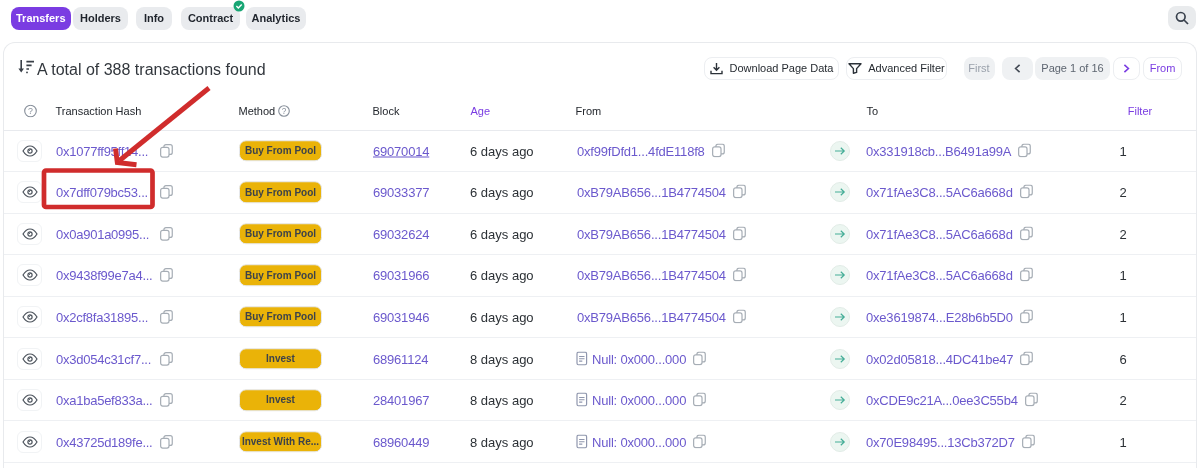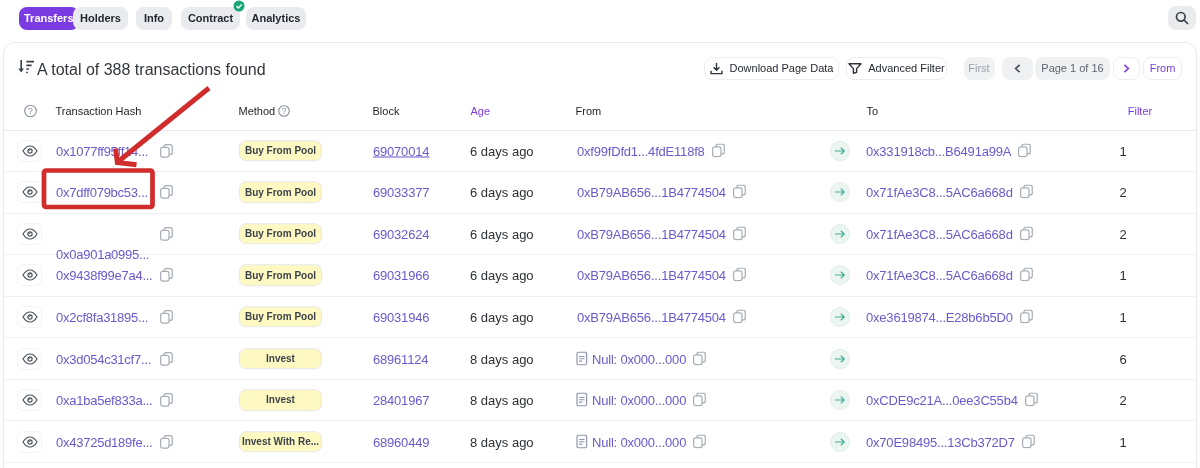--- a/index.html
+++ b/index.html
@@ -13,30 +13,30 @@
 .btn { position:absolute; top:56.5px; height:23px; border-radius:8px; display:flex; align-items:center;
        justify-content:center; font-size:11px; white-space:nowrap; }
 .btn.white { background:#fff; border:1px solid #eceef1; color:#262b31; font-weight:500; }
 .btn.gray { background:#eff1f3; color:#5d6570; }
 .link { color:#6b59cd; font-size:13px; letter-spacing:-0.2px; }
 .dk { color:#2c3136; font-size:13px; }
 .row { position:absolute; left:4px; width:1192px; border-bottom:1px solid #eef0f3; }
 .eyebtn { position:absolute; left:13px; top:50%; transform:translateY(-50%); width:25px; height:22px;
           border:1px solid #f1f3f5; border-radius:6px; background:#fff; display:flex; align-items:center; justify-content:center; }
 .pill { position:absolute; left:235px; top:50%; transform:translateY(-50%); width:83px; height:21.5px;
-        border:1px solid #e6e8eb; border-radius:7px; background:#fef9c3; color:#3c424a; font-size:10px;
+        border:1px solid #e6e8eb; border-radius:7px; background:#eab308; color:#3c424a; font-size:10px;
         font-weight:700; display:flex; align-items:center; justify-content:center; white-space:nowrap; overflow:hidden; }
 .gocirc { position:absolute; left:826px; top:50%; transform:translateY(-50%); width:20px; height:20px;
           border-radius:50%; background:#ecf6f1; border:1px solid #e2ece7; display:flex; align-items:center; justify-content:center; }
 .hcell { position:absolute; top:50%; transform:translateY(-50%); font-size:11px; font-weight:400; color:#23272d; white-space:nowrap; }
 </style></head>
 <body>
 <div id="page">
 
-<div class="tab active" style="left:19px;width:59.5px;">Transfers</div>
+<div class="tab active" style="left:11px;width:59.5px;">Transfers</div>
 <div class="tab" style="left:73px;width:55px;">Holders</div>
 <div class="tab" style="left:136px;width:36px;">Info</div>
 <div class="tab" style="left:181px;width:59px;">Contract</div>
 <svg class="abs" style="left:232.5px;top:0px;" width="12" height="12" viewBox="0 0 12 12">
   <circle cx="6" cy="6" r="5.5" fill="#18a674"></circle>
   <path d="M3.4 6.1 L5.3 7.9 L8.7 4.4" stroke="#fff" stroke-width="1.4" fill="none"></path>
 </svg>
 <div class="tab" style="left:246px;width:60px;">Analytics</div>
 <div class="abs" style="left:1168px;top:6px;width:28px;height:24px;background:#e9ebed;border-radius:8px;display:flex;align-items:center;justify-content:center;">
   <svg width="14" height="14" viewBox="0 0 14 14" fill="none">
@@ -158,21 +158,21 @@
   <span class="abs-mid dk" style="left:1105px;width:28px;text-align:center;">2</span>
 </div>
 <div class="row" style="top:213.6px;height:41.55px;">
   <span class="eyebtn">
         <svg width="16" height="12" viewBox="0 0 16 12" fill="none">
           <path d="M1 6 C3.2 2.4 5.5 1 8 1 C10.5 1 12.8 2.4 15 6 C12.8 9.6 10.5 11 8 11 C5.5 11 3.2 9.6 1 6 Z" stroke="#4c535c" stroke-width="1.2"></path>
           <circle cx="8" cy="6" r="2.1" stroke="#4c535c" stroke-width="1.2"></circle>
           <path d="M8.6 4.4 L7 6" stroke="#4c535c" stroke-width="0.9"></path>
         </svg>
       </span>
-  <span class="abs-mid link" style="left:52px;letter-spacing:-0.25px;margin-top:20px;">0x0a901a0995...</span>
+  <span class="abs-mid link" style="left:52px;letter-spacing:-0.25px;">0x0a901a0995...</span>
   <svg class="abs-mid" style="left:156px;" width="13" height="14" viewBox="0 0 14 15" fill="none">
         <rect x="4.2" y="0.7" width="9" height="10.5" rx="2.2" stroke="#a6adb5" stroke-width="1.3"></rect>
         <rect x="0.7" y="3.6" width="9" height="10.5" rx="2.2" fill="#fff" stroke="#a6adb5" stroke-width="1.3"></rect>
       </svg>
   <span class="pill">Buy From Pool</span>
   <span class="abs-mid link" style="left:369px;">69032624</span>
   <span class="abs-mid dk" style="left:466px;">6 days ago</span>
   <span class="abs-mid link" style="left:573px;">0xB79AB656...1B4774504<span style="display:inline-block;width:7px"></span><svg class="inl" style="" width="13" height="14" viewBox="0 0 14 15" fill="none">
           <rect x="4.2" y="0.7" width="9" height="10.5" rx="2.2" stroke="#a6adb5" stroke-width="1.3"></rect>
           <rect x="0.7" y="3.6" width="9" height="10.5" rx="2.2" fill="#fff" stroke="#a6adb5" stroke-width="1.3"></rect>
@@ -271,20 +271,24 @@
           <path d="M3.1 5 h5.4 M3.1 7.3 h5.4 M3.1 9.6 h3.2" stroke="#8f96ad" stroke-width="1.1"></path>
         </svg><span style="margin-left:4px">Null: 0x000...000</span><span style="display:inline-block;width:7px"></span><svg class="inl" style="" width="13" height="14" viewBox="0 0 14 15" fill="none">
           <rect x="4.2" y="0.7" width="9" height="10.5" rx="2.2" stroke="#a6adb5" stroke-width="1.3"></rect>
           <rect x="0.7" y="3.6" width="9" height="10.5" rx="2.2" fill="#fff" stroke="#a6adb5" stroke-width="1.3"></rect>
         </svg></span>
   <span class="gocirc">
         <svg width="12" height="10" viewBox="0 0 12 10" fill="none">
           <path d="M1 5 H10 M6.8 1.8 L10.2 5 L6.8 8.2" stroke="#45ad97" stroke-width="1.2"></path>
         </svg>
       </span>
+  <span class="abs-mid link" style="left:862px;">0x02d05818...4DC41be47<span style="display:inline-block;width:7px"></span><svg class="inl" style="" width="13" height="14" viewBox="0 0 14 15" fill="none">
+          <rect x="4.2" y="0.7" width="9" height="10.5" rx="2.2" stroke="#a6adb5" stroke-width="1.3"></rect>
+          <rect x="0.7" y="3.6" width="9" height="10.5" rx="2.2" fill="#fff" stroke="#a6adb5" stroke-width="1.3"></rect>
+        </svg></span>
   <span class="abs-mid dk" style="left:1105px;width:28px;text-align:center;">6</span>
 </div>
 <div class="row" style="top:379.79999999999995px;height:41.55px;">
   <span class="eyebtn">
         <svg width="16" height="12" viewBox="0 0 16 12" fill="none">
           <path d="M1 6 C3.2 2.4 5.5 1 8 1 C10.5 1 12.8 2.4 15 6 C12.8 9.6 10.5 11 8 11 C5.5 11 3.2 9.6 1 6 Z" stroke="#4c535c" stroke-width="1.2"></path>
           <circle cx="8" cy="6" r="2.1" stroke="#4c535c" stroke-width="1.2"></circle>
           <path d="M8.6 4.4 L7 6" stroke="#4c535c" stroke-width="0.9"></path>
         </svg>
       </span>

